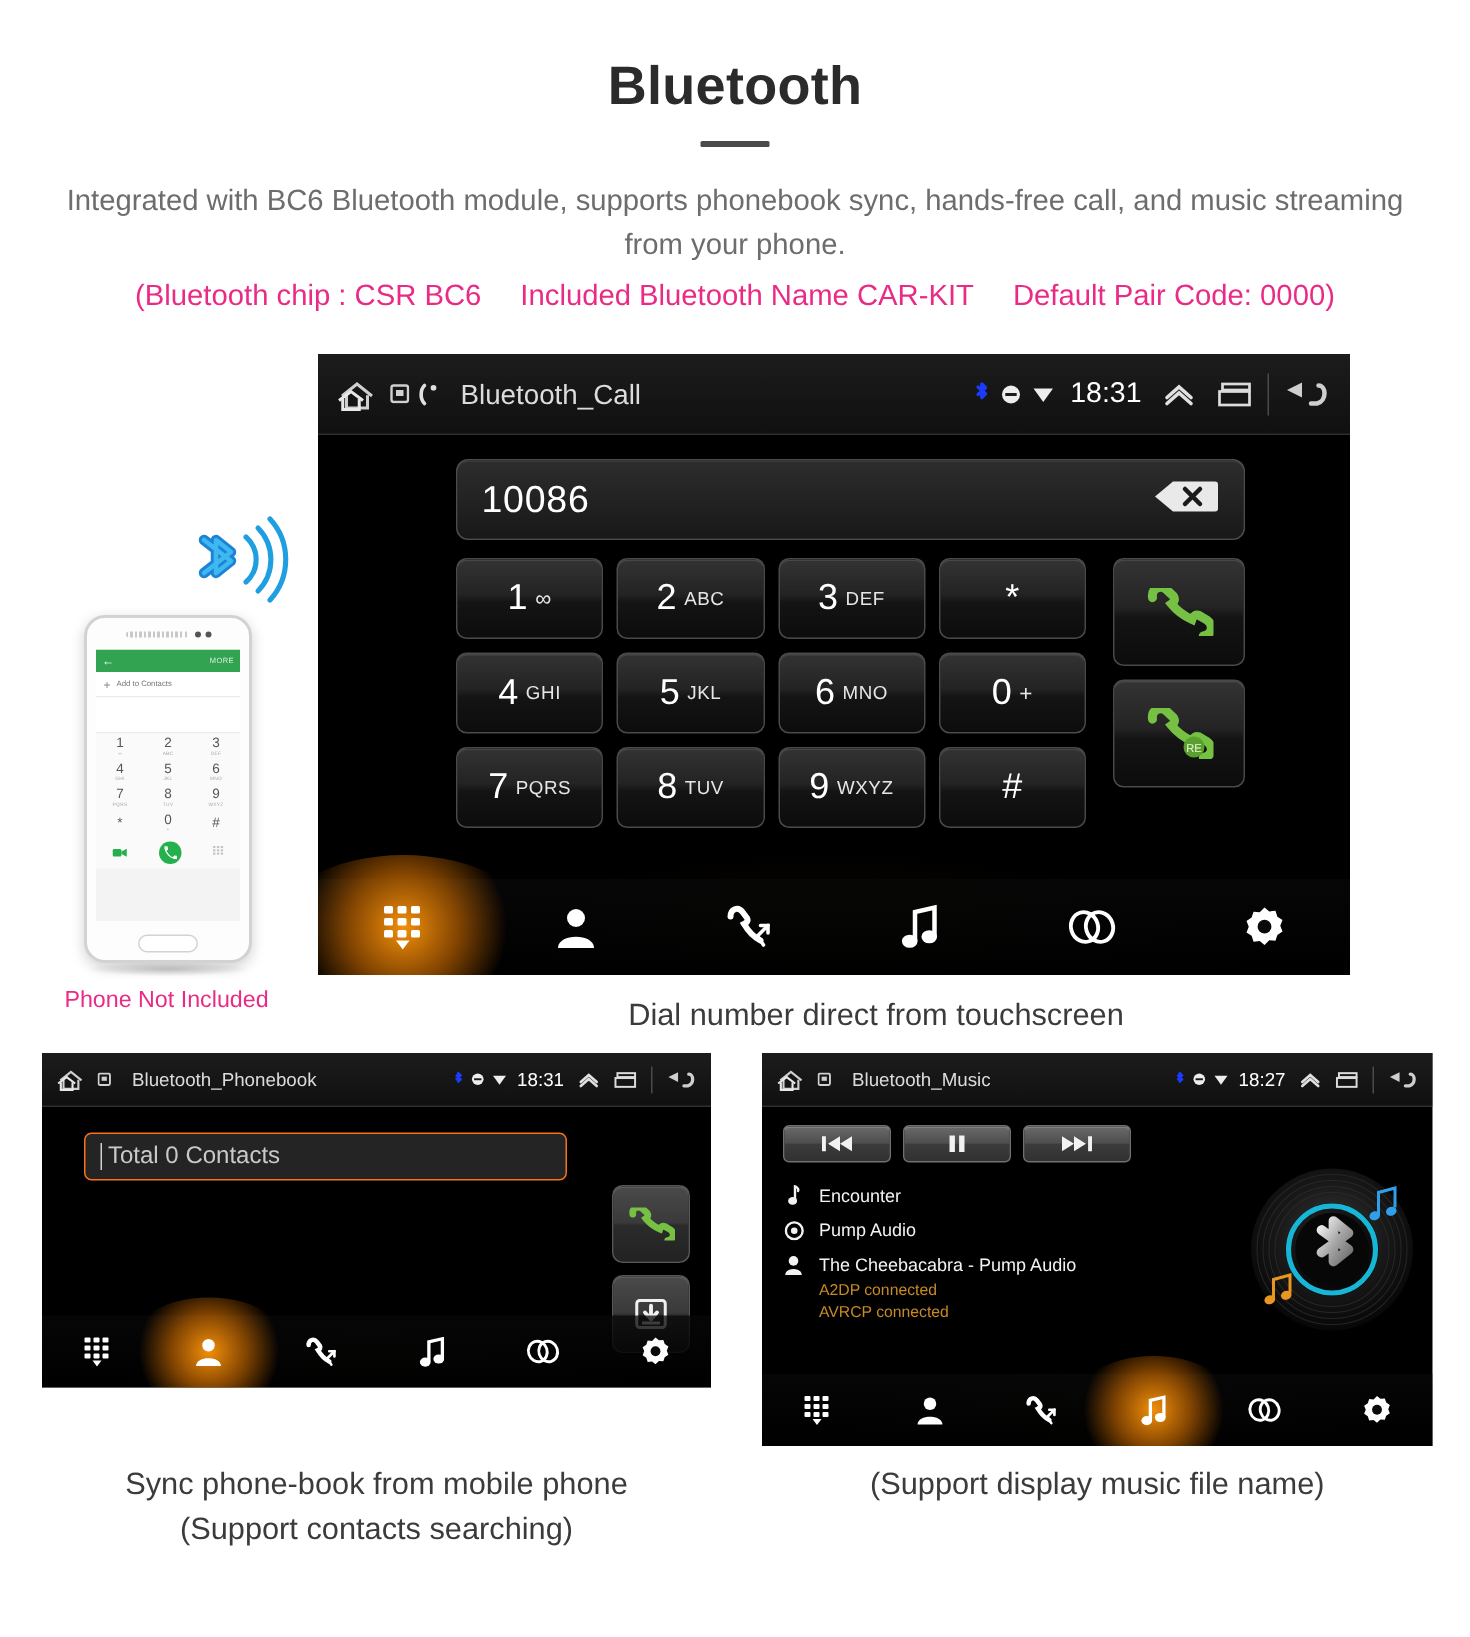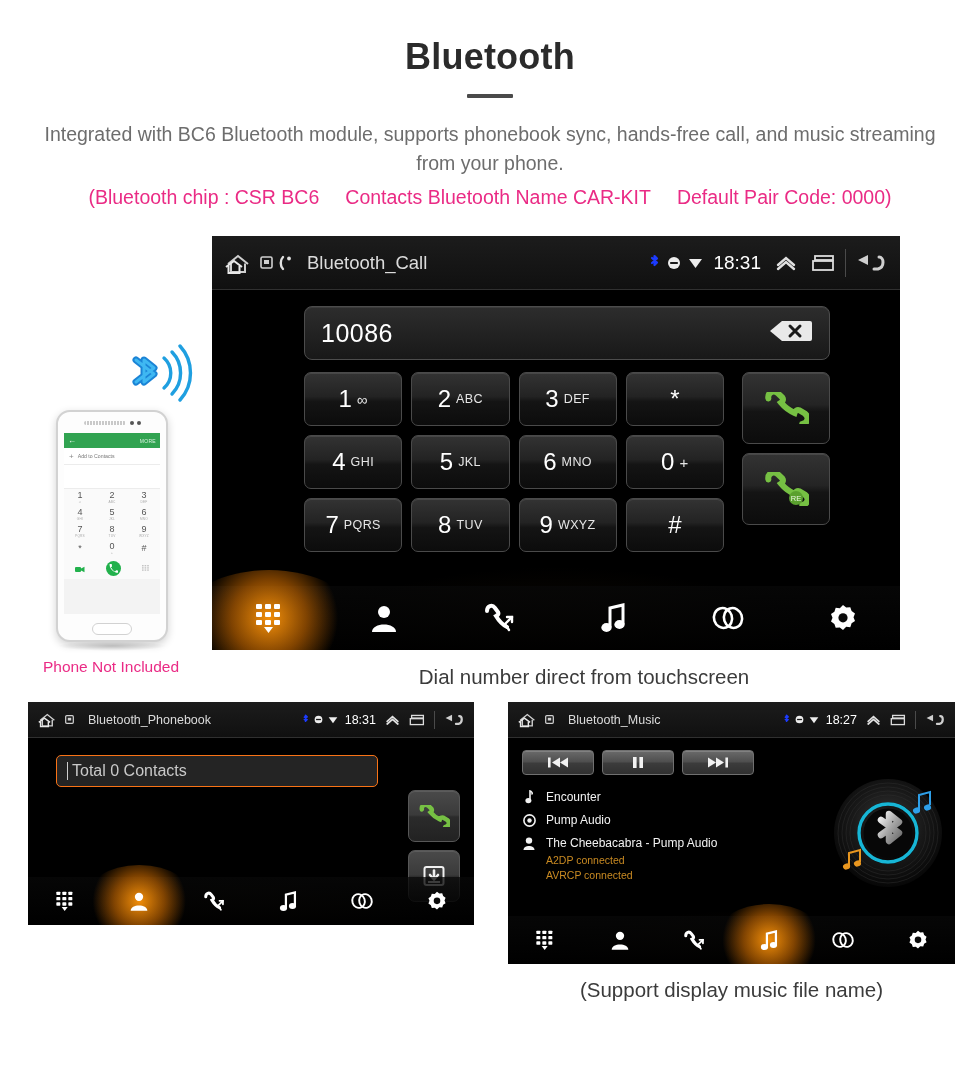--- a/index.html
+++ b/index.html
@@ -217,21 +217,21 @@
 </head>
 <body>
 
 <div class="page">
 
   <div class="header">
     <div class="title">Bluetooth</div>
     <div class="title-rule"></div>
     <div class="subtitle">Integrated with BC6 Bluetooth module, supports phonebook sync, hands-free call, and music streaming from your phone.</div>
     <div class="specs">
-      <span class="sp">(Bluetooth chip : CSR BC6</span><span class="gap"></span><span class="sp">Contacts Bluetooth Name CAR-KIT</span><span class="gap"></span><span class="sp">Default Pair Code: 0000)</span>
+      <span class="sp">(Bluetooth chip : CSR BC6</span><span class="gap"></span><span class="sp">Included Bluetooth Name CAR-KIT</span><span class="gap"></span><span class="sp">Default Pair Code: 0000)</span>
     </div>
   </div>
 
   <div class="bt-illus">
     <svg width="84" height="66" viewBox="0 0 84 66">
       <g fill="none" stroke="#1f9fe0" stroke-width="3.4" stroke-linecap="round">
         <path d="M50 44 A20 20 0 0 0 50 14"></path>
         <path d="M58 50 A30 30 0 0 0 58 8"></path>
         <path d="M66 56 A40 40 0 0 0 66 2"></path>
       </g>
@@ -664,20 +664,24 @@
       </div>
       <div class="tb-item">
         <svg width="20" height="20" viewBox="0 0 28 28">
             <path d="M14 1 l3.2 2.6 4.1-.4 1.3 3.9 3.4 2.3-1.5 3.8 1.5 3.8-3.4 2.3-1.3 3.9-4.1-.4L14 26l-3.2-2.6-4.1.4-1.3-3.9L2 17.6l1.5-3.8L2 10l3.4-2.3 1.3-3.9 4.1.4z" fill="#fff"></path>
             <circle cx="14" cy="13.8" r="4.6" fill="#0a0a0a"></circle>
           </svg>
       </div>
     </div>
   </div>
 
+  <div class="caption" id="caption-left">
+    <div>Sync phone-book from mobile phone</div>
+    <div>(Support contacts searching)</div>
+  </div>
 
   <div class="screen" id="music-screen">
     <div class="statusbar">
       <div class="sb-left">
         <span class="sb-icon home-ico">
           <svg width="22" height="17" viewBox="0 0 30 24">
             <path d="M4 13 L14 5 L24 13" fill="none" stroke="#cfcfcf" stroke-width="2"></path>
             <path d="M7 12.5 V21 H21 V12.5" fill="none" stroke="#cfcfcf" stroke-width="2"></path>
             <path d="M2 16 L10 10 L18 16" fill="none" stroke="#e8e8e8" stroke-width="2"></path>
             <path d="M4.5 15 V22 H15.5 V15" fill="none" stroke="#e8e8e8" stroke-width="2"></path>

